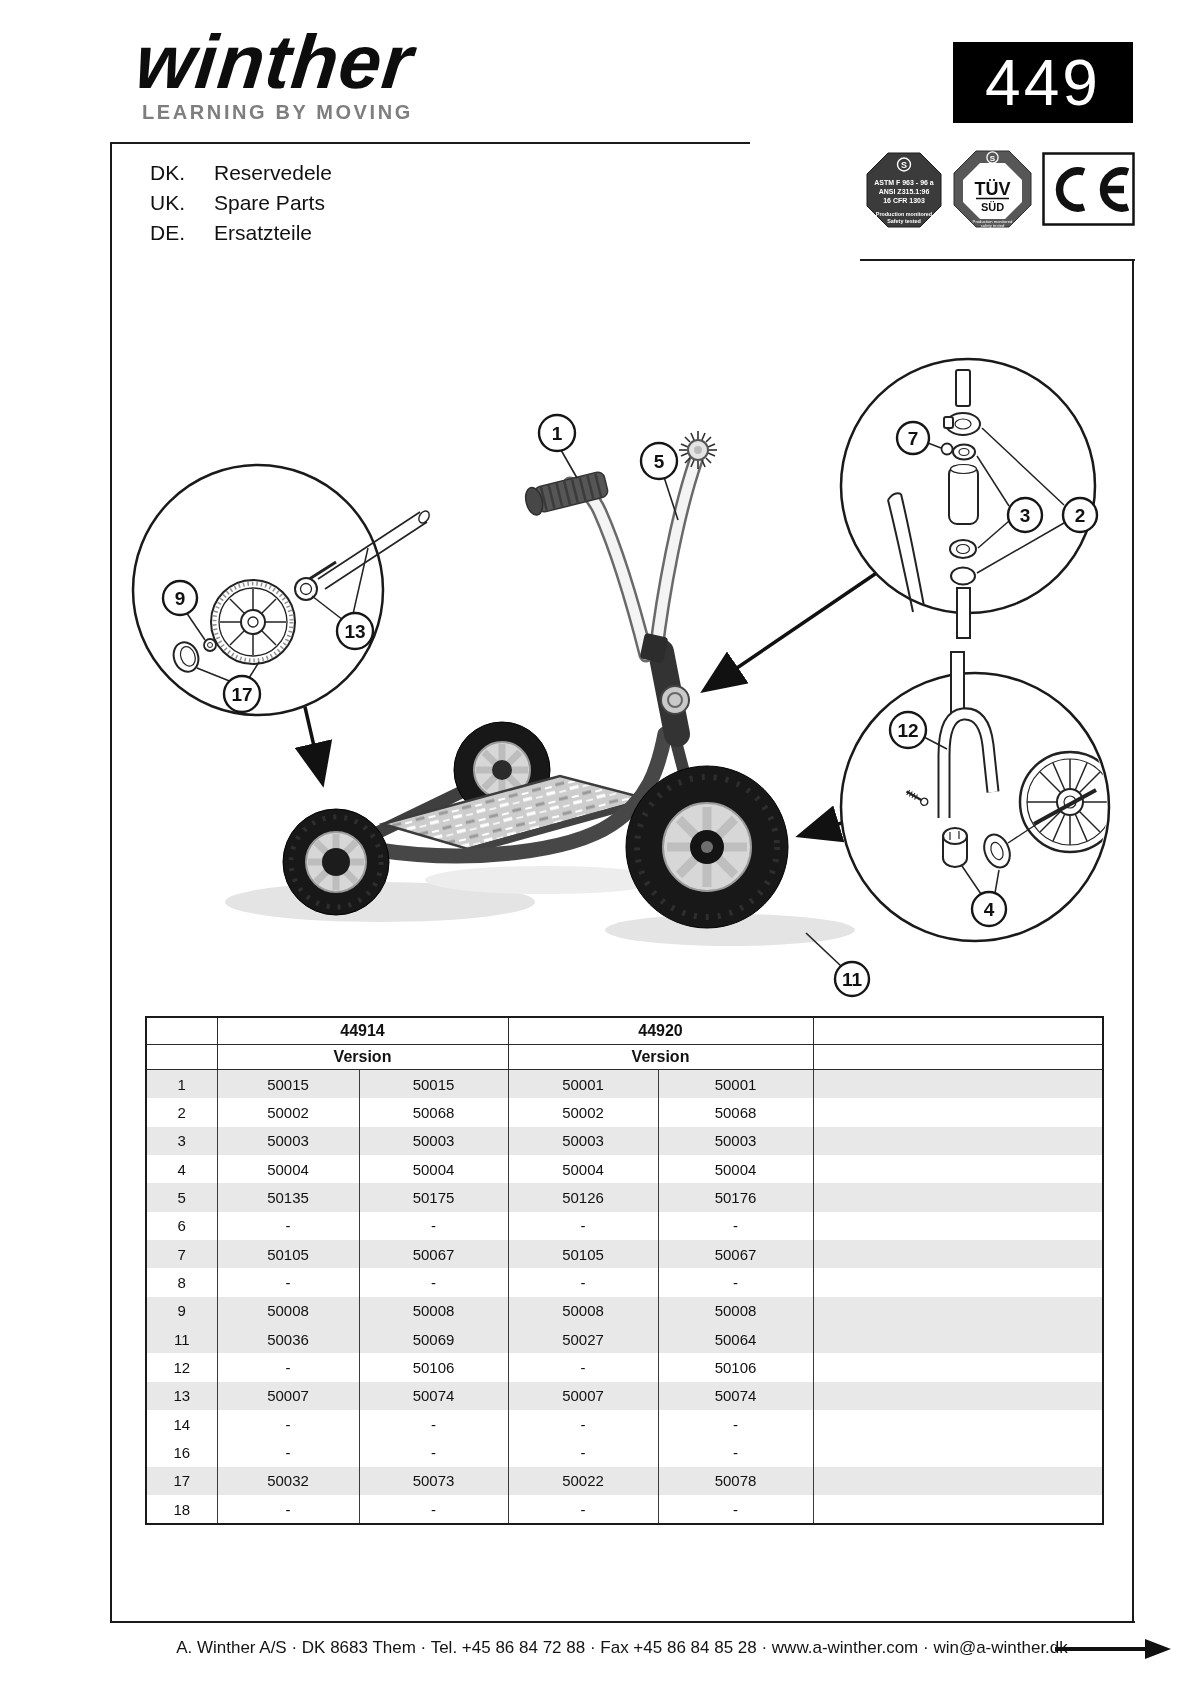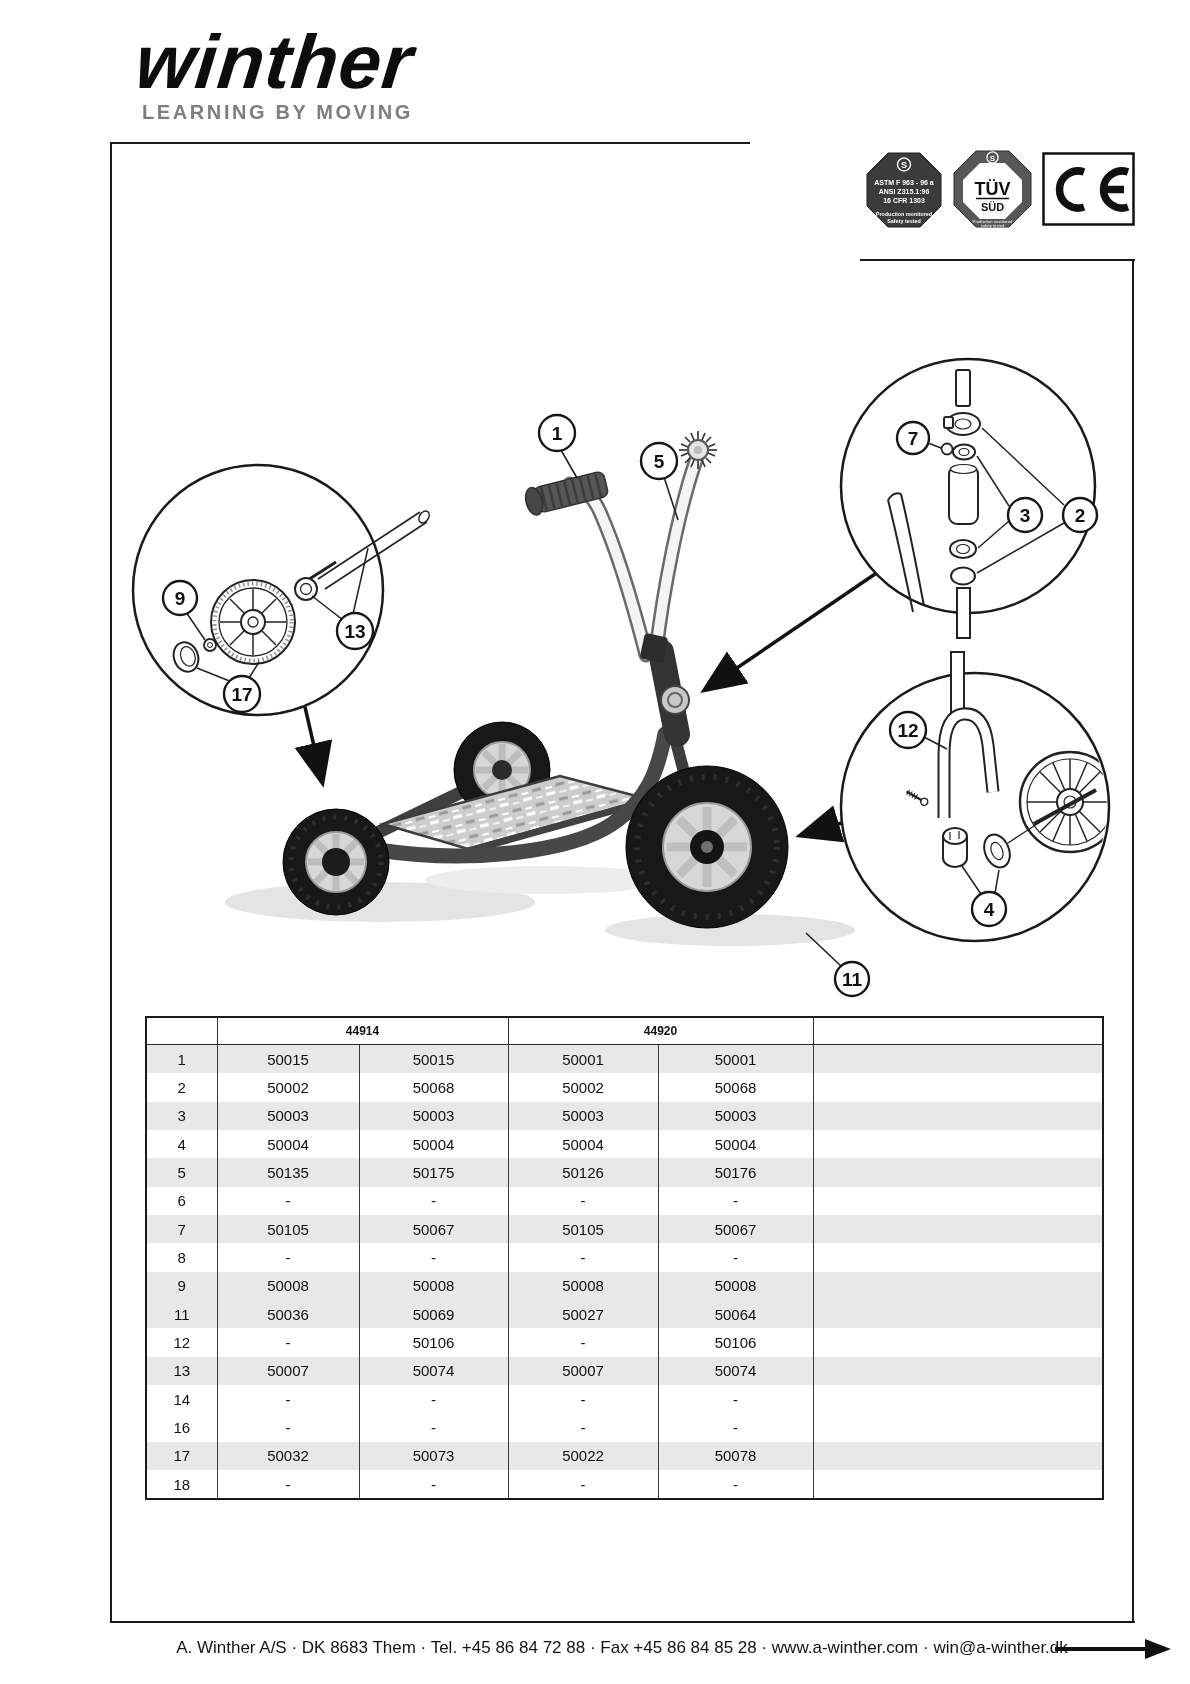--- a/index.html
+++ b/index.html
@@ -29,21 +29,21 @@
   .langs{position:absolute;left:150px;top:158px;font-size:21px;}
   .lang-row{display:flex;line-height:30px;}
   .lang-code{width:64px;}
 
   .badge{position:absolute;}
 
   
   .parts-table{position:absolute;left:145px;top:1016px;border-collapse:collapse;table-layout:fixed;
                width:957px;font-size:15px;}
   .parts-table th,.parts-table td{padding:0;text-align:center;vertical-align:middle;overflow:hidden;}
-  .parts-table thead th{border:1.5px solid #2b2b2b;font-size:12px;font-weight:bold;}
+  .parts-table thead th{border:1.5px solid #2b2b2b;font-size:16px;font-weight:bold;}
   .parts-table thead tr:nth-child(1) th{height:26px;}
   .parts-table thead tr:nth-child(2) th{height:24px;}
   .parts-table thead tr:nth-child(3) th{height:26px;border-bottom:3.5px solid #1a1a1a;}
   .parts-table{border:2px solid #1a1a1a;}
   .parts-table tbody td{height:28.33px;border-left:1.5px solid #3a3a3a;border-right:1.5px solid #3a3a3a;}
   .parts-table tbody tr.alt{background:#e8e8e8;}
 
   
   .footer-text{position:absolute;left:110px;top:1638px;width:1024px;text-align:center;font-size:17px;color:#141414;}
   .footer-arrow{position:absolute;left:1053px;top:1635px;}
@@ -51,27 +51,44 @@
   svg text{font-family:"Liberation Sans","DejaVu Sans",sans-serif;}
 </style>
 </head>
 <body>
 
 <div class="page">
 
   <div class="brand">winther</div>
   <div class="tagline">LEARNING BY MOVING</div>
 
+  <div class="numbox">
+    <span>449</span>
+  </div>
 
   <div class="bl b-top"></div>
   <div class="bl b-notch"></div>
   <div class="bl b-left"></div>
   <div class="bl b-right"></div>
   <div class="bl b-bottom"></div>
 
+  <div class="langs">
+    <div class="lang-row">
+      <span class="lang-code">DK.</span>
+      <span>Reservedele</span>
+    </div>
+    <div class="lang-row">
+      <span class="lang-code">UK.</span>
+      <span>Spare Parts</span>
+    </div>
+    <div class="lang-row">
+      <span class="lang-code">DE.</span>
+      <span>Ersatzteile</span>
+    </div>
+  </div>
 
   <svg class="badge" style="left:866px;top:152px;" width="76" height="76" viewBox="0 0 76 76">
     <polygon points="22,1 54,1 75,22 75,54 54,75 22,75 1,54 1,22" fill="#3b3b3b" stroke="#1c1c1c"></polygon>
     <circle cx="38" cy="12.5" r="6.5" fill="none" stroke="#fff" stroke-width="1.4"></circle>
     <text x="38" y="16" font-size="9" font-weight="bold" fill="#fff" text-anchor="middle">S</text>
     <text x="38" y="33" font-size="7" fill="#fff" text-anchor="middle" font-weight="bold">ASTM F 963 - 96 a</text>
     <text x="38" y="42" font-size="7" fill="#fff" text-anchor="middle" font-weight="bold">ANSI Z315.1:96</text>
     <text x="38" y="51" font-size="7" fill="#fff" text-anchor="middle" font-weight="bold">16 CFR 1303</text>
     <text x="38" y="64" font-size="5.4" fill="#fff" text-anchor="middle" font-weight="bold">Production monitored</text>
     <text x="38" y="70.5" font-size="5.4" fill="#fff" text-anchor="middle" font-weight="bold">Safety tested</text>
@@ -412,20 +429,26 @@
         <col style="width:155px">
         <col style="width:290px">
     </colgroup>
     <thead>
       <tr>
         <th></th>
         <th colspan="2">44914</th>
         <th colspan="2">44920</th>
         <th></th>
       </tr>
+      <tr>
+        <th></th>
+        <th colspan="2">Version</th>
+        <th colspan="2">Version</th>
+        <th></th>
+      </tr>
     </thead>
     <tbody>
         <tr class="alt">
           <td>1</td>
           <td>50015</td>
           <td>50015</td>
           <td>50001</td>
           <td>50001</td>
           <td></td>
         </tr>

